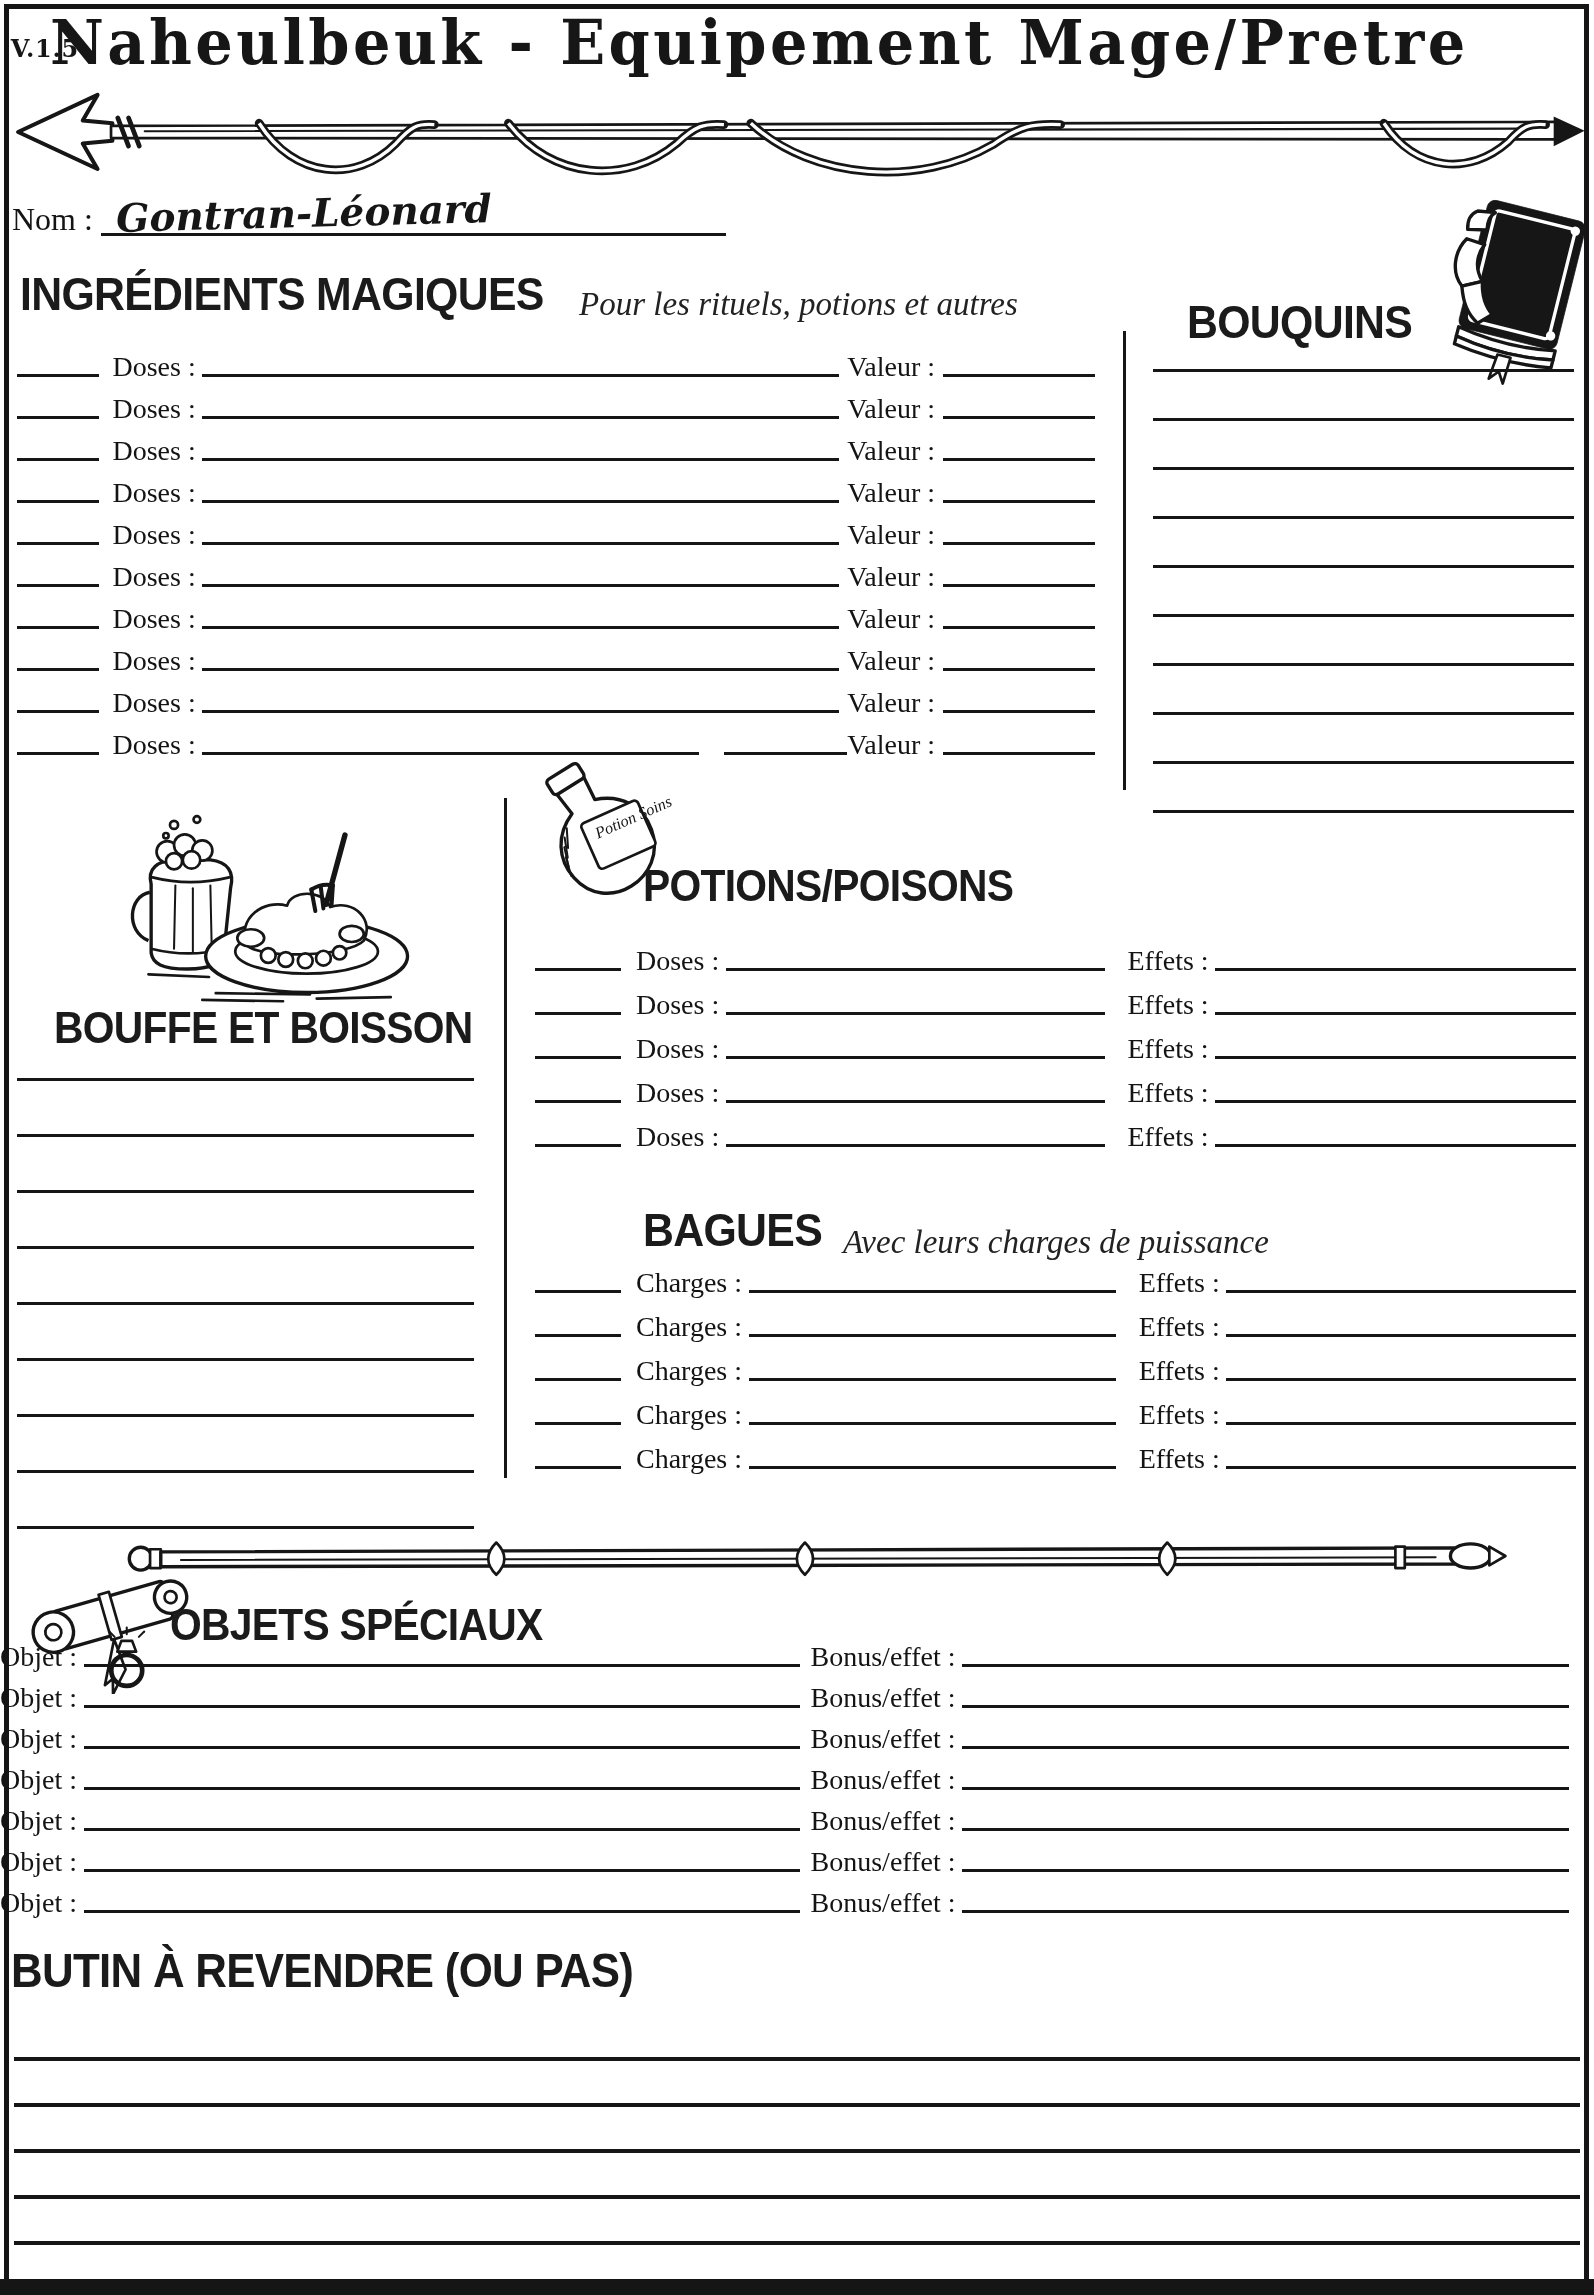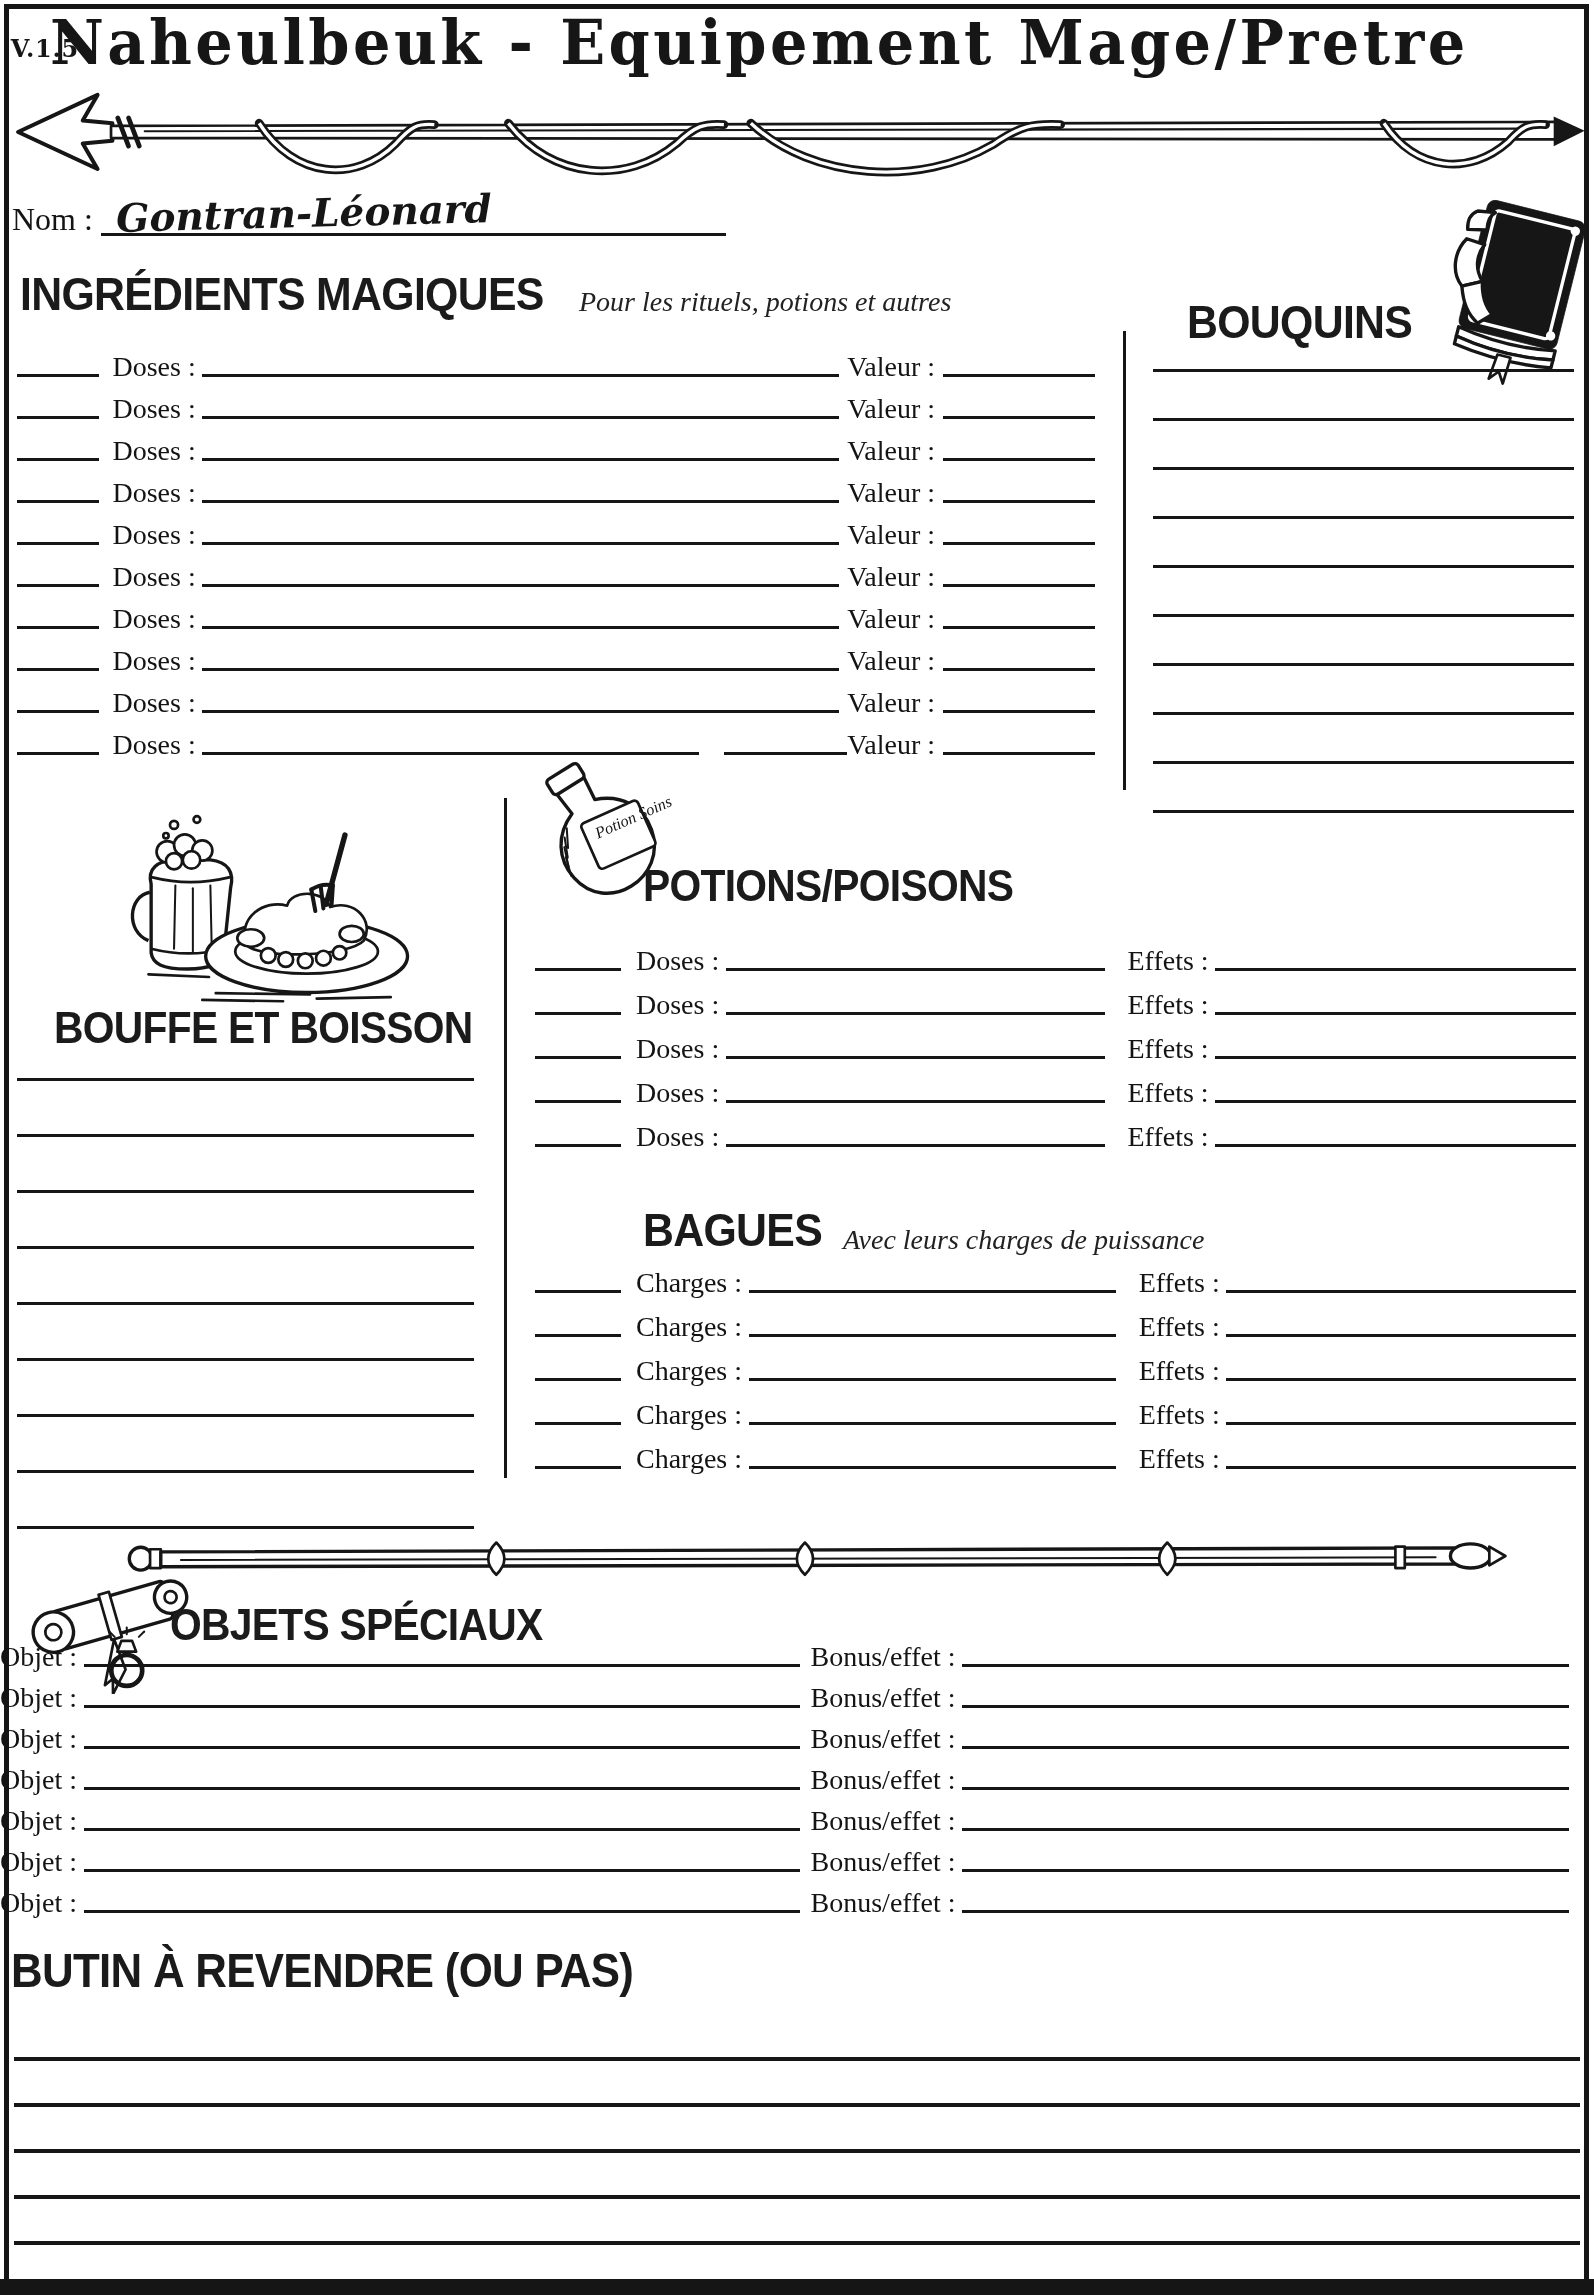--- a/index.html
+++ b/index.html
@@ -10,21 +10,21 @@
 
   .abs{position:absolute;}
   .nowrap{white-space:nowrap;margin-top:20px;}
 
   .version{left:10.8px;top:13.5px;font:700 24px "DejaVu Serif",serif;letter-spacing:0.7px;}
   .title{left:50px;top:6.7px;font:700 59px "DejaVu Serif",serif;letter-spacing:3.4px;
          transform:scaleY(1.03);transform-origin:left top;white-space:nowrap;}
 
   .poster{font-family:"Liberation Sans",sans-serif;font-weight:900;color:#1b1b1b;
           letter-spacing:-0.7px;white-space:nowrap;line-height:1;transform:scale(1.02,1.12);transform-origin:left bottom;}
-  .sub{font-family:"Liberation Serif",serif;font-style:italic;font-size:28px;color:#222;
+  .sub{font-family:"Liberation Serif",serif;font-style:italic;font-size:33px;color:#222;
        white-space:nowrap;line-height:1;}
   .lbl{font-family:"Liberation Serif",serif;font-size:28px;color:#141414;line-height:1;white-space:nowrap;}
 
   
   .rule{border-bottom:3.4px solid #161616;}
 
   
   .nom-label{left:12px;top:203px;font-size:32px;}
   .nom-value{left:116px;top:190px;font:italic 700 39px "DejaVu Serif",serif;
              transform:rotate(-1.5deg);white-space:nowrap;}

